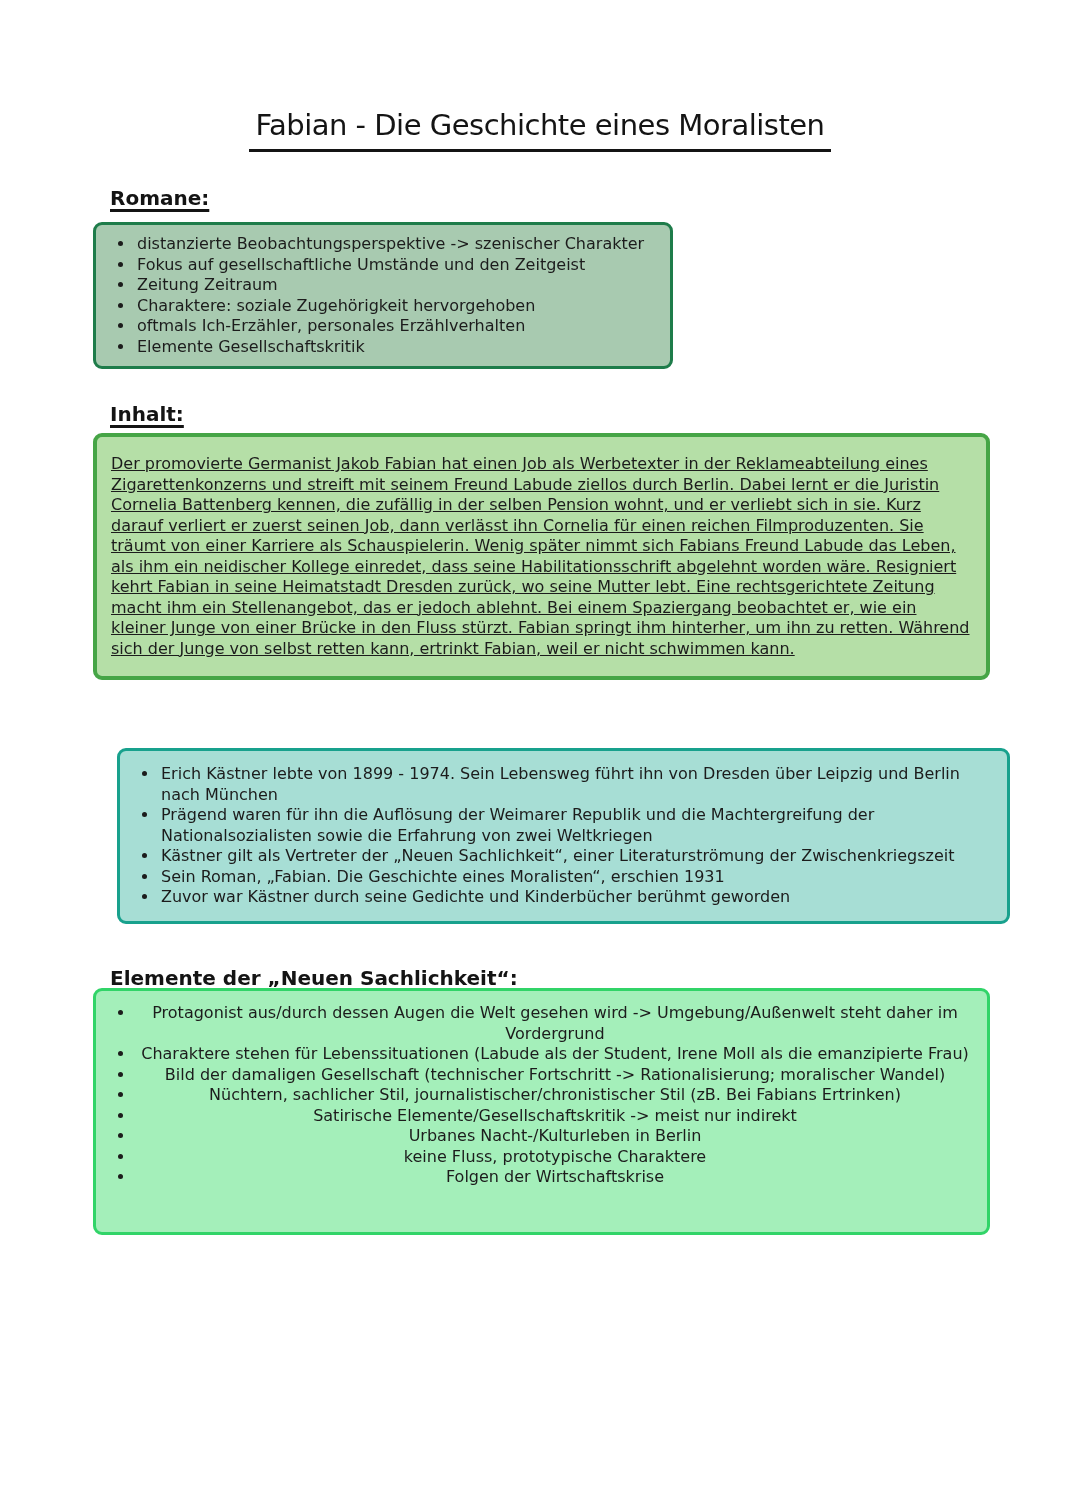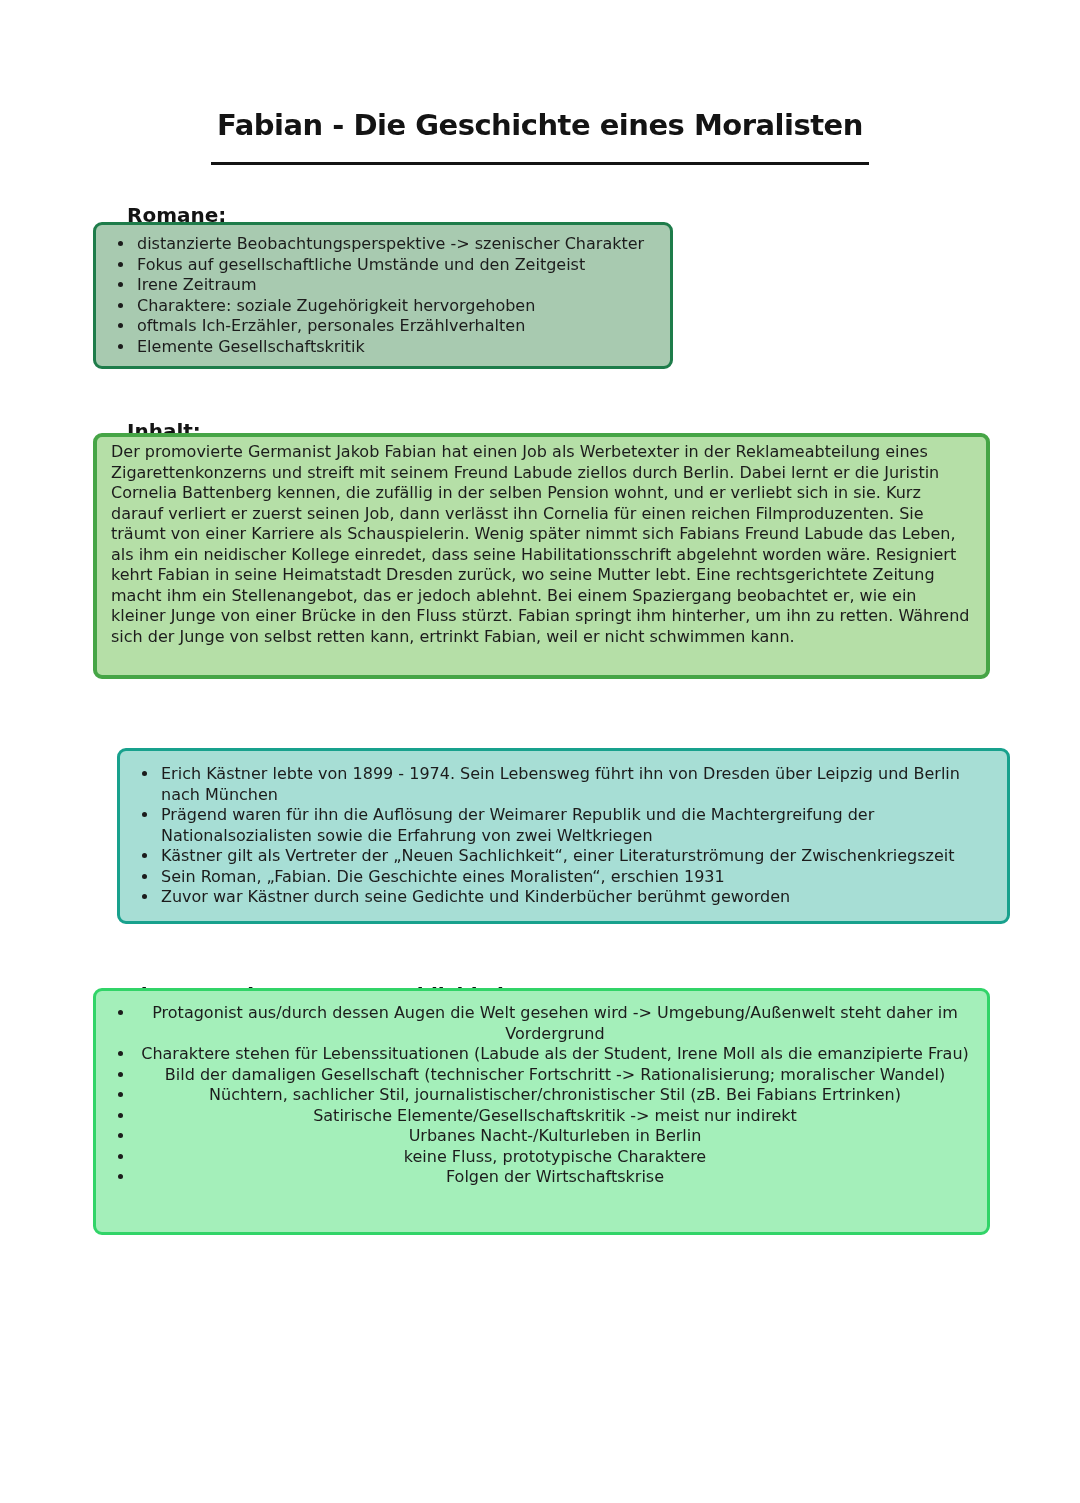--- a/index.html
+++ b/index.html
@@ -15,30 +15,30 @@
   .title-row {
     position: absolute;
     top: 108px;
     left: 0;
     width: 100%;
     text-align: center;
   }
   .doc-title {
     display: inline-block;
     font-size: 29px;
-    font-weight: bold;
+    font-weight: normal;
     letter-spacing: -0.5px;
     color: var(--heading, #141414);
     border-bottom: 3.5px solid var(--heading, #141414);
-    padding: 0 6px 20px 6px;
+    padding: 0 6px 7px 6px;
   }
   .sec-heading {
     position: absolute;
     left: 110px;
-    margin: 17px;
+    margin: 0;
     font-size: 20px;
     font-weight: bold;
     color: var(--heading, #141414);
     text-decoration: underline;
     text-decoration-thickness: 2.5px;
     text-underline-offset: 4px;
   }
   .box {
     position: absolute;
     left: 93px;
@@ -64,21 +64,22 @@
     background: var(--romane-bg, #a8cab0);
     border: 3.5px solid var(--romane-border, #1e7c4a);
     padding: 9px 14px;
   }
   .box-inhalt {
     top: 433px;
     width: 897px;
     min-height: 246px;
     background: var(--inhalt-bg, #b5dfa7);
     border: 4px solid var(--inhalt-border, #46a546);
-    padding: 5px 14px;
+    padding: 17px 14px;
+    text-decoration: underline;
   }
   .box-hintergrund {
     top: 748px;
     width: 893px;
     min-height: 171px;
     background: var(--hintergrund-bg, #a7ded5);
     border: 3.5px solid var(--hintergrund-border, #18a18d);
     padding: 13px 14px;
     margin-left: 24px;
   }
@@ -104,21 +105,21 @@
   <div class="title-row">
     <span class="doc-title">Fabian - Die Geschichte eines Moralisten</span>
   </div>
 
   <h2 class="sec-heading" id="h-romane">Romane:</h2>
 
   <div class="box box-romane">
     <ul>
       <li>distanzierte Beobachtungsperspektive -&gt; szenischer Charakter</li>
       <li>Fokus auf gesellschaftliche Umstände und den Zeitgeist</li>
-      <li>Irene Zeitraum</li>
+      <li>Zeitung Zeitraum</li>
       <li>Charaktere: soziale Zugehörigkeit hervorgehoben</li>
       <li>oftmals Ich-Erzähler, personales Erzählverhalten</li>
       <li>Elemente Gesellschaftskritik</li>
     </ul>
   </div>
 
   <h2 class="sec-heading" id="h-inhalt">Inhalt:</h2>
 
   <div class="box box-inhalt">
     <p>Der promovierte Germanist Jakob Fabian hat einen Job als Werbetexter in der Reklameabteilung eines Zigarettenkonzerns und streift mit seinem Freund Labude ziellos durch Berlin. Dabei lernt er die Juristin Cornelia Battenberg kennen, die zufällig in der selben Pension wohnt, und er verliebt sich in sie. Kurz darauf verliert er zuerst seinen Job, dann verlässt ihn Cornelia für einen reichen Filmproduzenten. Sie träumt von einer Karriere als Schauspielerin. Wenig später nimmt sich Fabians Freund Labude das Leben, als ihm ein neidischer Kollege einredet, dass seine Habilitationsschrift abgelehnt worden wäre. Resigniert kehrt Fabian in seine Heimatstadt Dresden zurück, wo seine Mutter lebt. Eine rechtsgerichtete Zeitung macht ihm ein Stellenangebot, das er jedoch ablehnt. Bei einem Spaziergang beobachtet er, wie ein kleiner Junge von einer Brücke in den Fluss stürzt. Fabian springt ihm hinterher, um ihn zu retten. Während sich der Junge von selbst retten kann, ertrinkt Fabian, weil er nicht schwimmen kann.</p>

